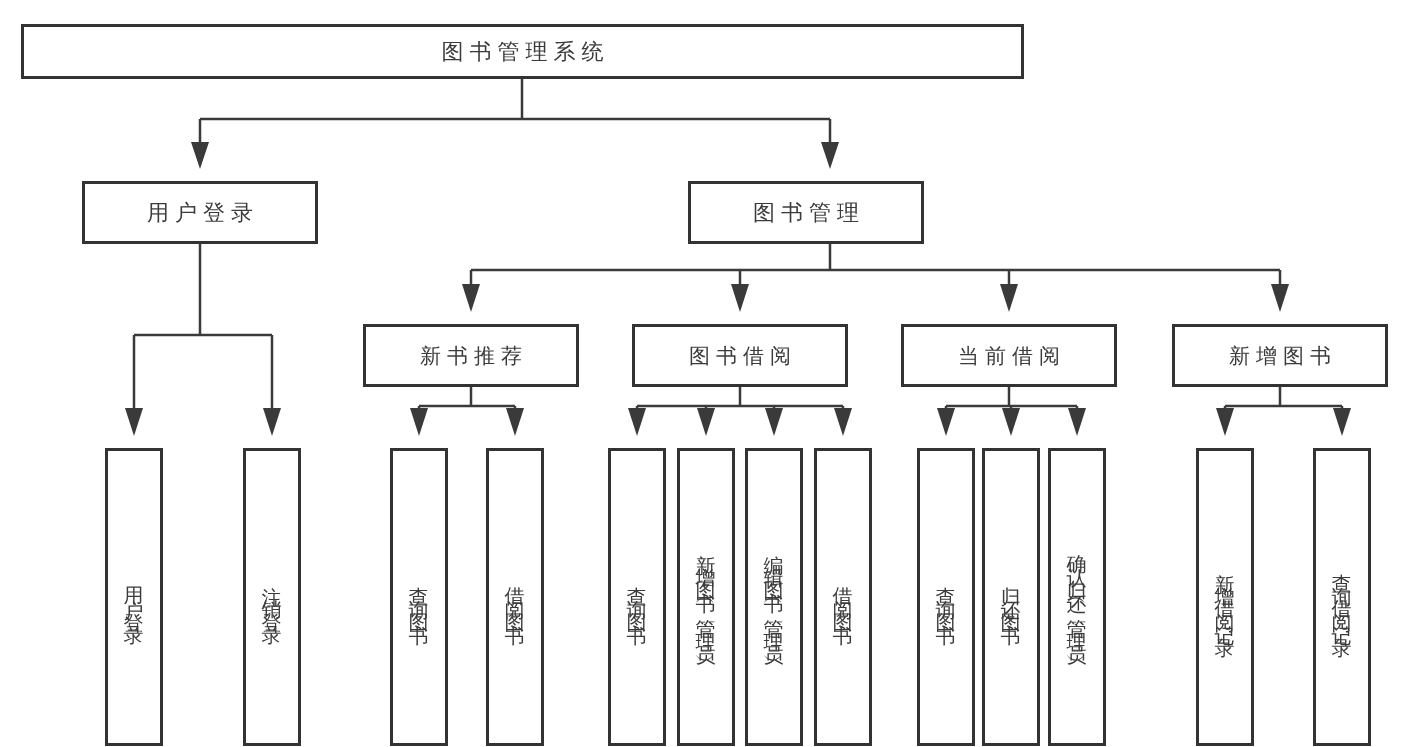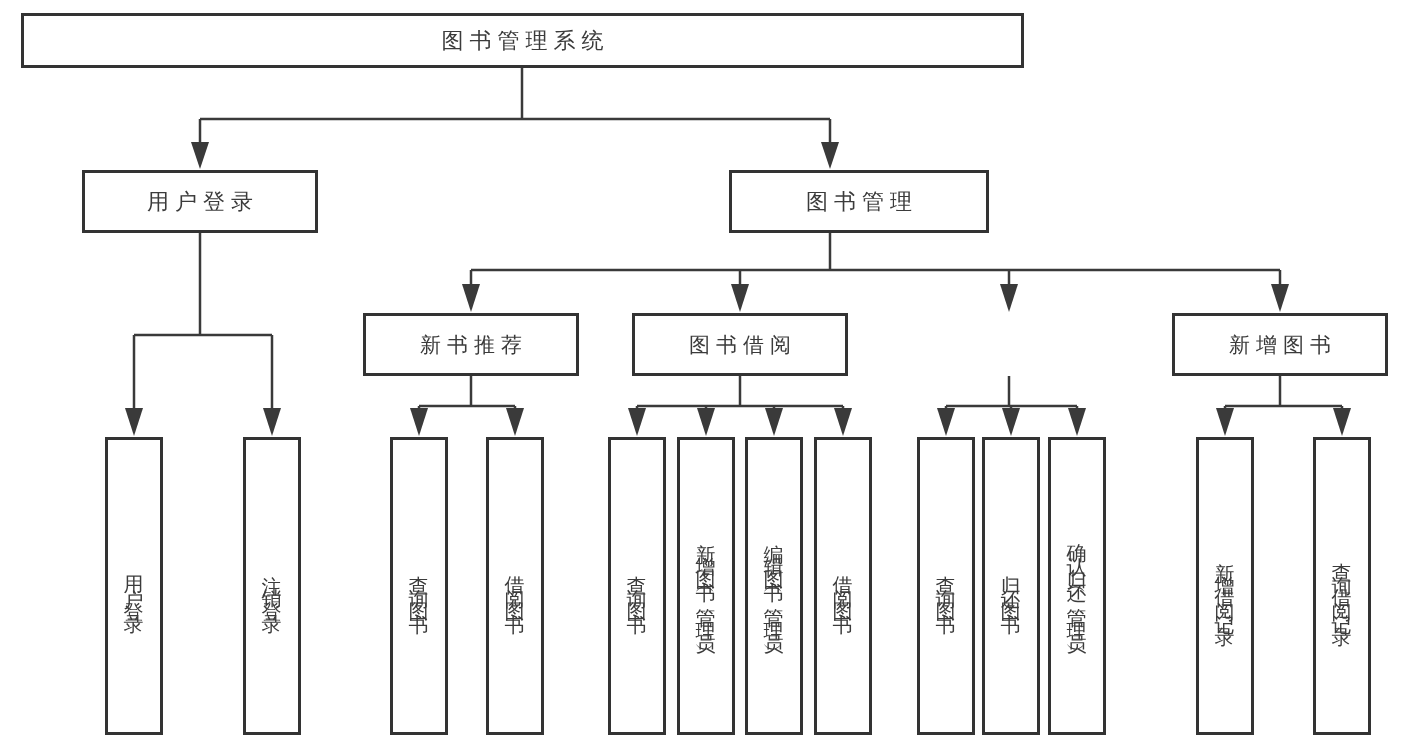--- a/index.html
+++ b/index.html
@@ -20,20 +20,21 @@
   }
   .node {
     position: absolute;
     box-sizing: border-box;
     background: #ffffff;
     border: 3px solid #333333;
     display: flex;
     align-items: center;
     justify-content: center;
     z-index: 2;
+    margin-top: 11px;
   }
   .hnode span {
     color: #3b3b3b;
     font-size: 22px;
     letter-spacing: 6px;
     text-indent: 6px;
     white-space: nowrap;
     line-height: 1;
   }
   .l3 span { font-size: 21px; }
@@ -132,30 +133,33 @@
     </g>
   </svg>
 
   <div class="node hnode" style="left:21px;top:13px;width:1003px;height:55px">
     <span>图书管理系统</span>
   </div>
 
   <div class="node hnode" style="left:82px;top:170px;width:236px;height:63px">
     <span>用户登录</span>
   </div>
-  <div class="node hnode" style="left:729px;top:170px;width:260px;height:63px">
+  <div class="node hnode" style="left:688px;top:170px;width:236px;height:63px">
     <span>图书管理</span>
   </div>
 
   <div class="node hnode l3" style="left:363px;top:313px;width:216px;height:63px">
     <span>新书推荐</span>
   </div>
   <div class="node hnode l3" style="left:632px;top:313px;width:216px;height:63px">
     <span>图书借阅</span>
   </div>
+  <div class="node hnode l3" style="left:901px;top:313px;width:216px;height:63px">
+    <span>当前借阅</span>
+  </div>
   <div class="node hnode l3" style="left:1172px;top:313px;width:216px;height:63px">
     <span>新增图书</span>
   </div>
 
   <div class="node vnode" style="left:105px;top:437px">
     <span>用户登录</span>
   </div>
   <div class="node vnode" style="left:243px;top:437px">
     <span>注销登录</span>
   </div>

